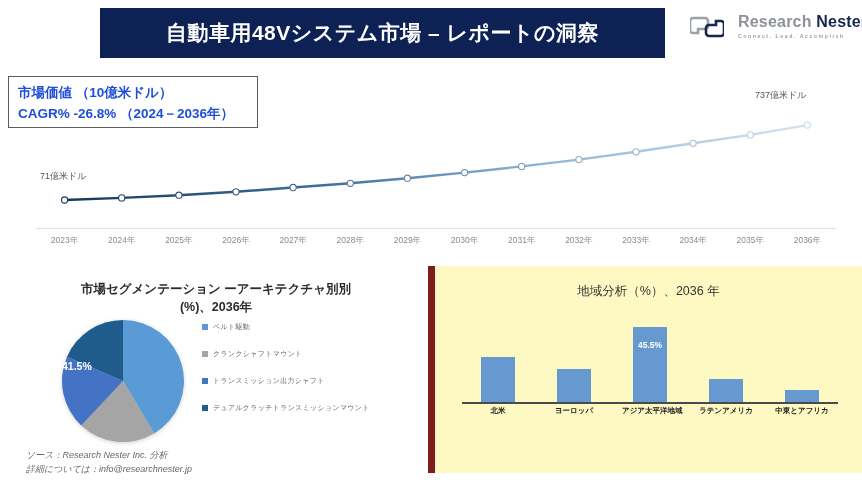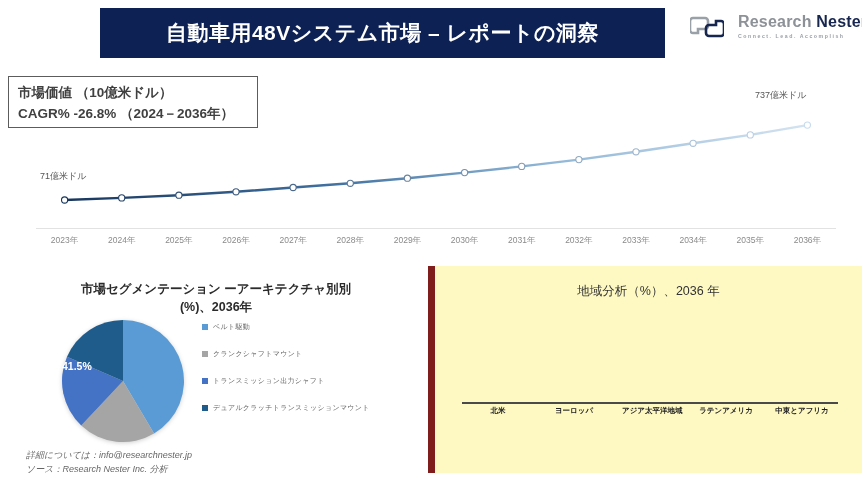--- a/index.html
+++ b/index.html
@@ -38,21 +38,21 @@
     margin-top: 4px; font-weight: 700; white-space: nowrap;
   }
 
   
   #info-box {
     position: absolute; left: 8px; top: 76px;
     width: 250px; height: 52px;
     border: 1px solid #5c5c5c; background:#fff;
     padding: 6px 8px 0 9px;
   }
-  #info-box div { font-size: 13.5px; font-weight: 700; color:#404040; line-height: 1.55; white-space: nowrap; }
+  #info-box div { font-size: 13.5px; font-weight: 700; color:#1d4ed8; line-height: 1.55; white-space: nowrap; }
 
   
   #line-chart { position: absolute; left: 0; top: 60px; width: 862px; height: 200px; }
   #line-svg { position:absolute; left:0; top:0; }
   .pt-label {
     position:absolute; font-size: 9px; color:#555; white-space: nowrap;
   }
   #label-start { left: 40px; top: 110px; }
   #label-end   { left: 755px; top: 29px; }
   #axis-line {
@@ -229,27 +229,45 @@
         <span class="lg-sw" style="background: rgb(68, 114, 196);"></span>
         <span class="lg-tx">トランスミッション出力シャフト</span>
       </div>
       <div class="lg-row">
         <span class="lg-sw" style="background: rgb(31, 92, 139);"></span>
         <span class="lg-tx">デュアルクラッチトランスミッションマウント</span>
       </div>
     </div>
 
   <div id="source">
+    <div>ソース：Research Nester Inc. 分析</div>
     <div>詳細については：info@researchnester.jp</div>
-    <div>ソース：Research Nester Inc. 分析</div>
   </div>
 
   <div id="panel-right">
     <div class="panel-title">地域分析（%）、2036 年</div>
   </div>
+  <div id="bars">
+      <div class="bar-col">
+        <div class="bar" style="height: 44.8px; background: rgb(102, 153, 207);"></div>
+      </div>
+      <div class="bar-col">
+        <div class="bar" style="height: 33.2px; background: rgb(102, 153, 207);"></div>
+      </div>
+      <div class="bar-col">
+        <div class="bar" style="height: 75.5px; background: rgb(102, 153, 207);"></div>
+        <div class="bar-val">45.5%</div>
+      </div>
+      <div class="bar-col">
+        <div class="bar" style="height: 23.2px; background: rgb(102, 153, 207);"></div>
+      </div>
+      <div class="bar-col">
+        <div class="bar" style="height: 12.4px; background: rgb(102, 153, 207);"></div>
+      </div>
+    </div>
   <div id="bar-axis"></div>
   <div id="bar-labels">
       <div class="bl">北米</div>
       <div class="bl">ヨーロッパ</div>
       <div class="bl">アジア太平洋地域</div>
       <div class="bl">ラテンアメリカ</div>
       <div class="bl">中東とアフリカ</div>
     </div>
 
 </div>

